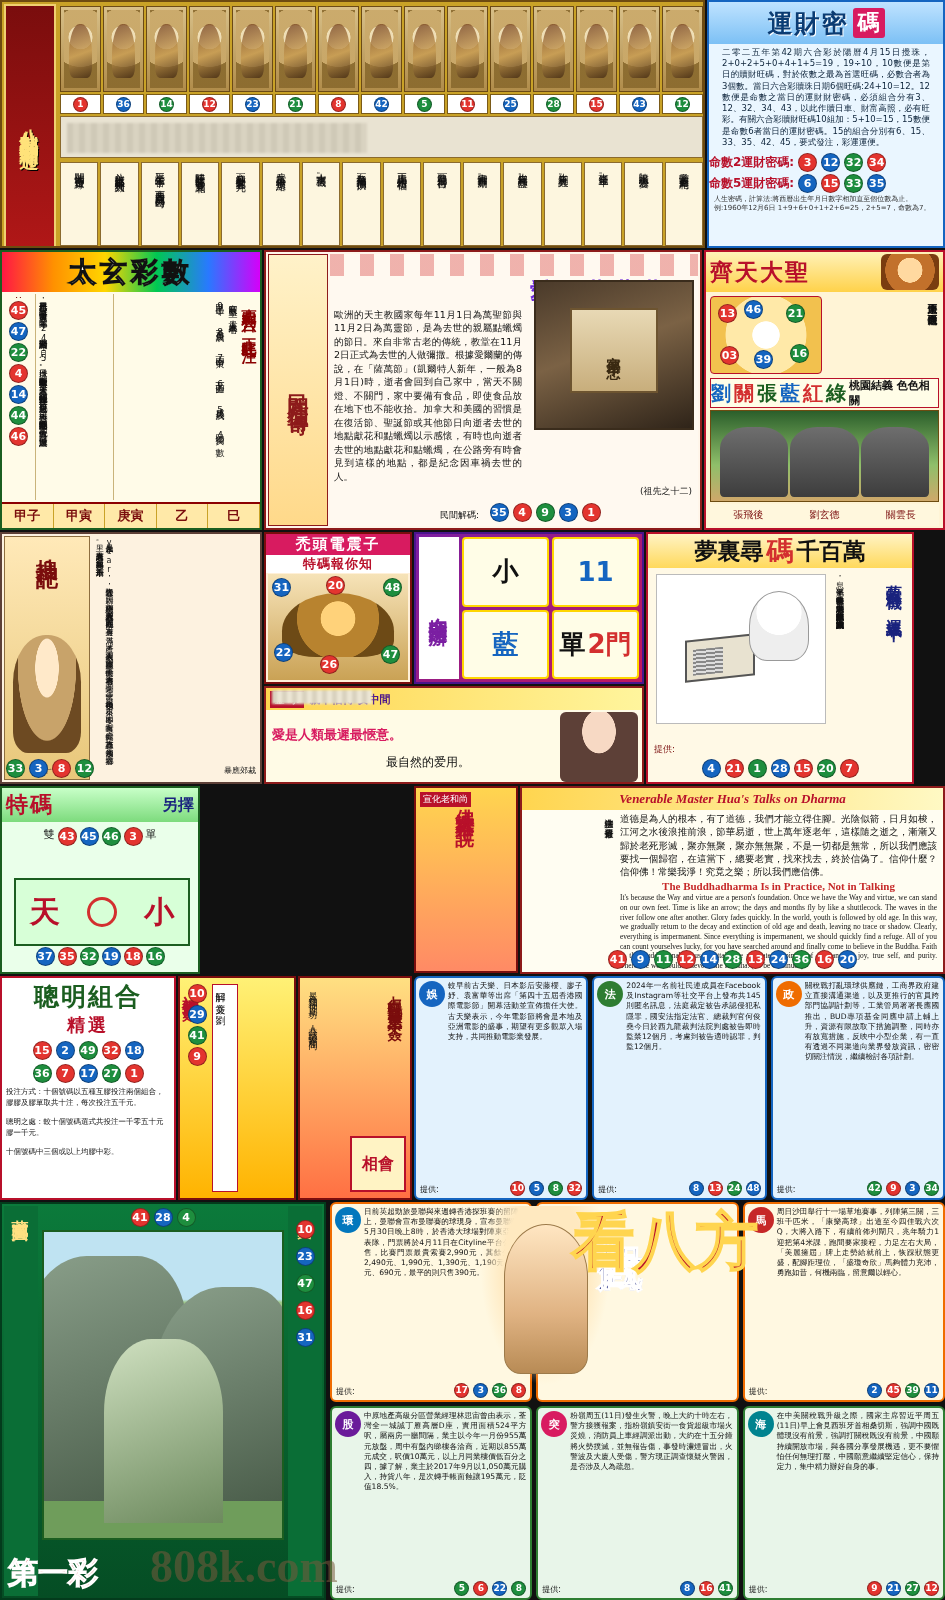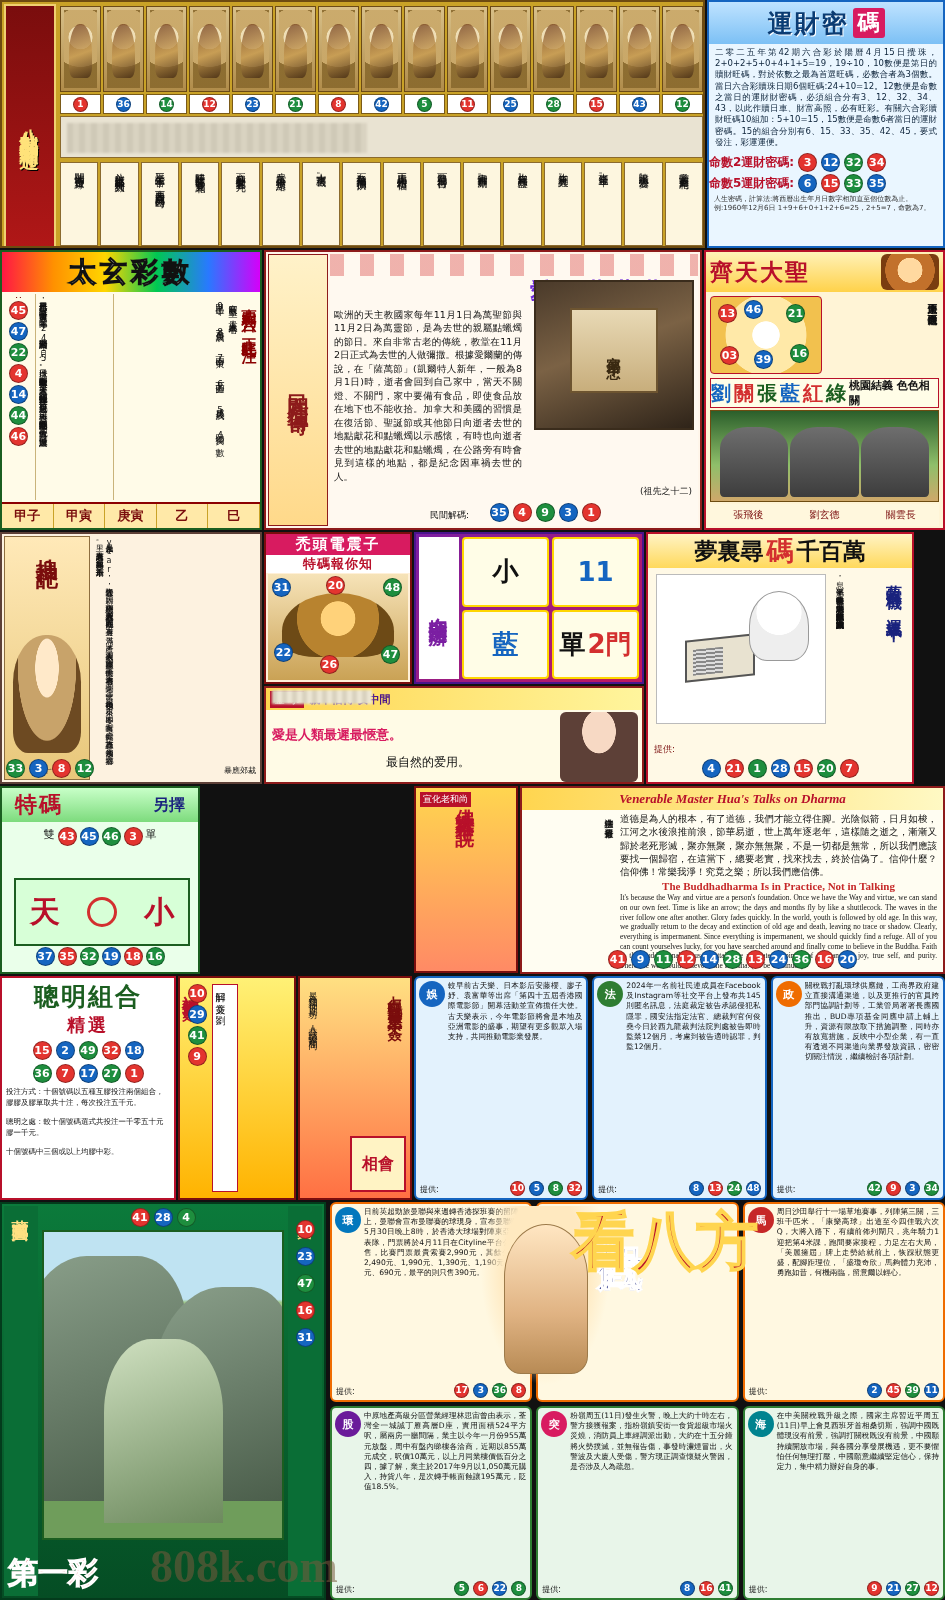--- a/index.html
+++ b/index.html
@@ -66,21 +66,21 @@
 
   
   #yuncai { left:707px; top:0; width:238px; height:248px; background:#eaf6ff;
       border:2px solid #1565c0; }
   #yuncai .hd { height:42px; background:linear-gradient(180deg,#bfe3ff,#7cc0f5);
       display:flex; align-items:center; justify-content:center; gap:4px; }
   #yuncai .hd .t { font-size:25px; font-weight:bold; color:#0b3c73;
       letter-spacing:2px; text-shadow:1px 1px 0 #fff; }
   #yuncai .hd .m { background:#d81b60; color:#fff; font-size:22px; font-weight:bold;
       padding:0 5px; border-radius:3px; }
-  #yuncai .body { padding:3px 6px; font-size:8.5px; line-height:1.32; color:#0b2239;
+  #yuncai .body { padding:3px 13px; font-size:8.5px; line-height:1.32; color:#0b2239;
       text-align:justify; }
   #yuncai .rowline { margin-top:2px; display:flex; align-items:center; gap:4px; }
   #yuncai .rowline .lb { font-size:12px; font-weight:bold; color:#b8102a; white-space:nowrap; }
   #yuncai .foot { font-size:7px; color:#333; padding:2px 5px; line-height:1.3; }
 
   
   #taixuan { left:0; top:250px; width:262px; height:280px; background:#fffbe8;
       border:2px solid #1b5e20; }
   #taixuan .hd { height:40px; background:linear-gradient(90deg,#ff1744,#ff9100,#ffd600,#00c853,#2979ff,#d500f9);
       display:flex; align-items:center; justify-content:center; }
@@ -119,21 +119,21 @@
   #folk .photo .plaque { position:absolute; left:22%; top:18%; width:56%; height:58%;
       background:linear-gradient(180deg,#e8d9b5,#c8ae7c); border:2px solid #6d5430;
       display:flex; align-items:center; justify-content:center; }
   #folk .photo .plaque span { writing-mode:vertical-rl; font-size:14px; font-weight:bold;
       color:#3a2a12; letter-spacing:3px; }
   #folk .credit { position:absolute; right:6px; bottom:28px; font-size:9px; color:#111; }
   #folk .lantern { position:absolute; left:0; top:0; width:100%; height:22px;
       background:repeating-linear-gradient(90deg,#d32f2f 0 14px,#ffffff00 14px 30px);
       opacity:.35; }
   #folk .balls { position:absolute; left:70px; bottom:4px; }
-  #folk .jieyi { position:absolute; left:66px; bottom:4px; font-size:9px; color:#111;padding-left:34px; }
+  #folk .jieyi { position:absolute; left:76px; bottom:4px; font-size:9px; color:#111;padding-left:34px; }
 
   
   #qitian { left:704px; top:250px; width:241px; height:280px; background:#fff4d6;
       border:2px solid #b8102a; }
   #qitian .hd { height:40px; background:linear-gradient(180deg,#fff1b8,#ffd24a);
       display:flex; align-items:center; justify-content:space-between; padding:0 4px; }
   #qitian .hd .t { font-size:23px; font-weight:bold; color:#b8102a; letter-spacing:2px; }
   #qitian .hd .face { width:58px; height:36px;
       background:radial-gradient(circle at 50% 45%, #ffd9a0 0 35%, #c2712b 36% 70%, #7a3d10 71% 100%);
       border-radius:6px; }
@@ -242,21 +242,21 @@
       background:linear-gradient(180deg,#ffe0e6,#c2a08f); border-radius:6px; overflow:hidden; }
   #quote-strip .girl .hair { position:absolute; inset:0;
       background:radial-gradient(ellipse at 50% 28%, #f7d9c4 0 30%, #5d4037 31% 100%); }
   #quote-strip .blur { position:absolute; left:6px; top:2px; width:100px; height:14px;
       background:repeating-linear-gradient(90deg,#d9d2bf 0 5px,#ece6d4 5px 10px); filter:blur(1px); }
 
   
   #teman { left:0; top:786px; width:200px; height:188px; background:#eaffea;
       border:2px solid #1b5e20; }
   #teman .hd { height:34px; background:linear-gradient(180deg,#c8ffc8,#7ddb7d);
-      display:flex; align-items:center; justify-content:space-between; padding:0 13px; }
+      display:flex; align-items:center; justify-content:space-between; padding:0 4px; }
   #teman .hd .t { font-size:22px; font-weight:bold; color:#b8102a; letter-spacing:2px; }
   #teman .hd .t2 { font-size:16px; font-weight:bold; color:#1a237e; }
   #teman .grid { position:absolute; left:2px; top:36px; right:2px; bottom:2px; }
   #teman .row { display:flex; gap:3px; justify-content:center; margin-top:3px; }
   #teman .bigbox { position:absolute; left:10px; top:54px; width:176px; height:68px;
       display:flex; align-items:center; justify-content:space-around;
       background:#d7ffd7; border:2px solid #1b5e20; }
   #teman .bigbox span { font-size:30px; font-weight:bold; color:#b8102a; }
   #teman .bigbox .circ { width:30px; height:30px; border:3px solid #d32f2f; border-radius:50%; }
 

